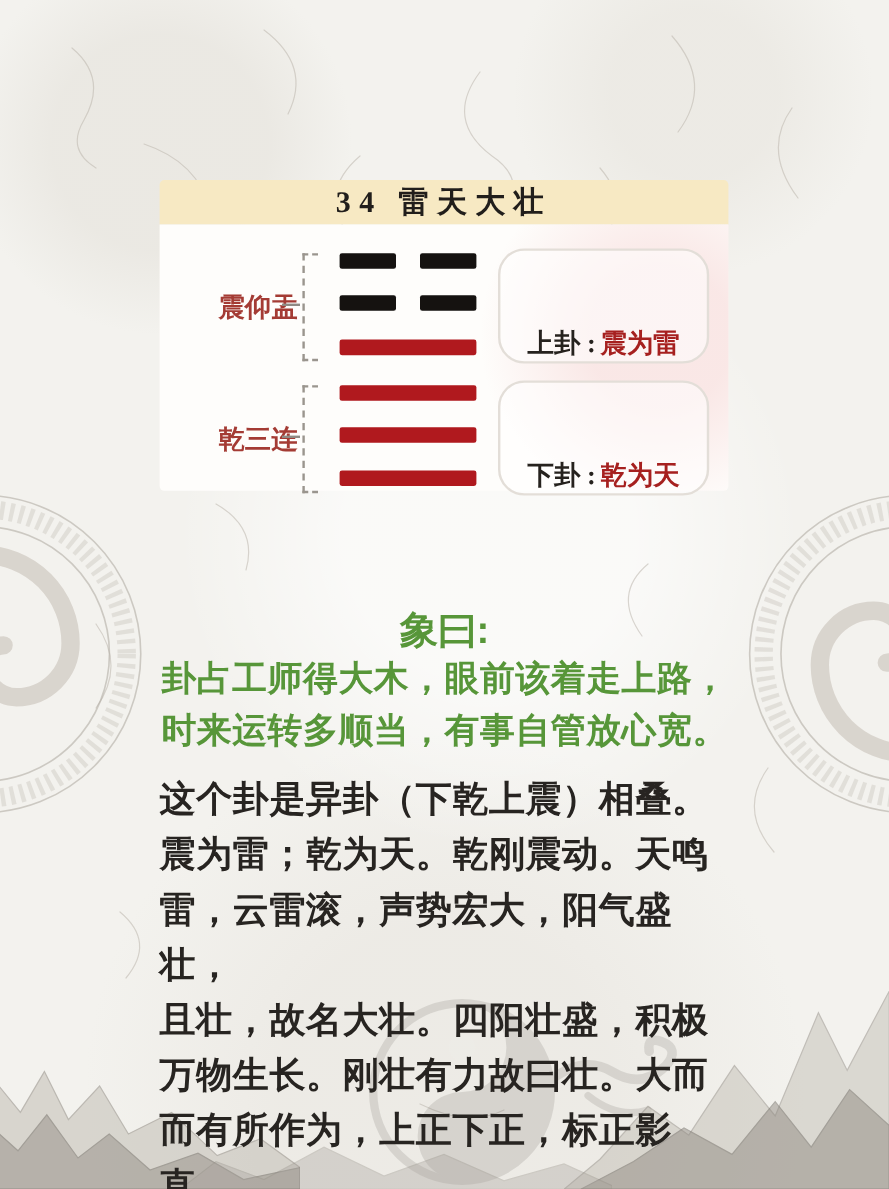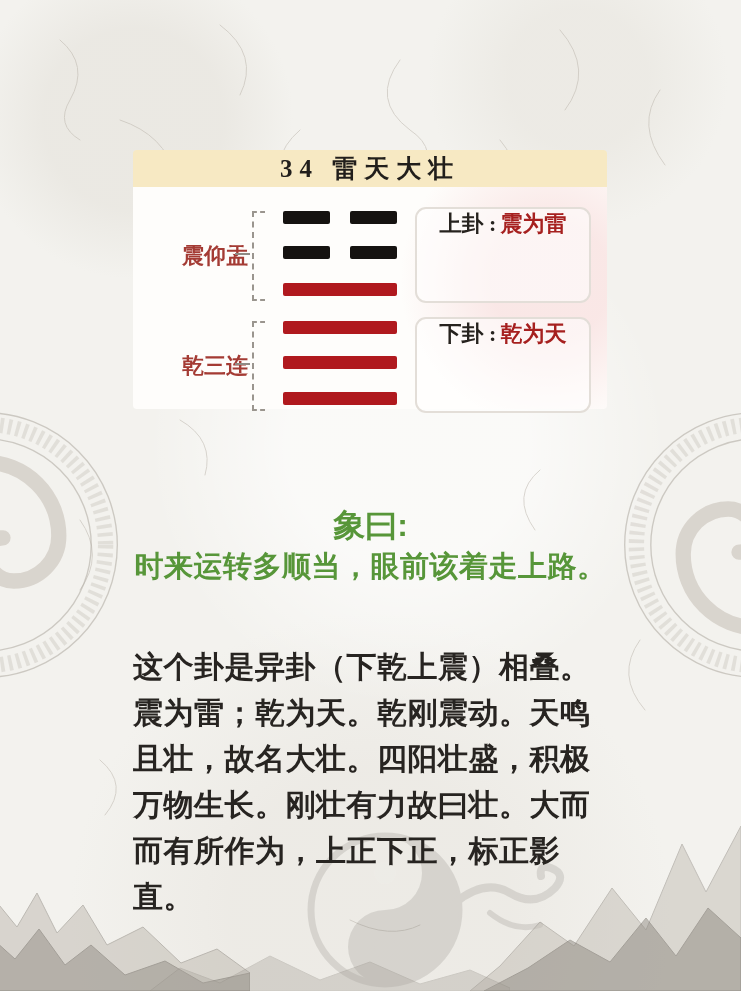--- a/index.html
+++ b/index.html
@@ -47,22 +47,22 @@
     font-size:22px;font-weight:700;color:#a43b34;z-index:2;
     font-family:"Liberation Serif","DejaVu Serif",serif;white-space:nowrap;margin-left:24px;
   }
   .tri-dash{position:absolute;left:102px;width:15px;border-top:2px solid #8f8a84;z-index:2;}
   .bracket{
     position:absolute;left:119px;width:11px;
     border-left:2px dashed #9a958e;border-top:2px dashed #9a958e;border-bottom:2px dashed #9a958e;
   }
   .tri-box{
     position:absolute;left:282px;width:172px;height:92px;
-    border:2px solid #e3ded8;border-radius:11px;background:rgba(255,255,255,.55);
-    display:flex;align-items:flex-start;justify-content:center;z-index:2;
+    border:2px solid #e3ded8;border-radius:22px;background:rgba(255,255,255,.55);
+    display:flex;align-items:flex-end;justify-content:center;z-index:2;
     font-size:22px;font-weight:700;white-space:nowrap;
     font-family:"Liberation Serif","DejaVu Serif",serif;
   }
   .tri-box .pfx{color:#26221e;}
   .tri-box .val{color:#a6201f;margin-left:4px;}
 
   
   .heading{
     position:absolute;left:0;top:438px;width:741px;margin:0;text-align:center;
     font-size:36px;font-weight:800;color:#a32420;letter-spacing:2px;
@@ -184,24 +184,26 @@
     <div class="bracket" style="top:134px;height:86px;"></div>
     <div class="tri-box" style="top:130px;">
       <span class="pfx">下卦 :</span>
       <span class="val">乾为天</span>
     </div>
   </div>
 
 
   <div class="oracle">
     <div class="intro">象曰:</div>
-    <div class="oline">时来运转多顺当，眼前该着走上路。</div>
+    <div class="oline">卦占工师得大木，眼前该着走上路，</div>
+    <div class="oline">时来运转多顺当，有事自管放心宽。</div>
   </div>
 
   <div class="body-text">
     <div>这个卦是异卦（下乾上震）相叠。</div>
     <div>震为雷；乾为天。乾刚震动。天鸣</div>
+    <div>雷，云雷滚，声势宏大，阳气盛壮，</div>
     <div>且壮，故名大壮。四阳壮盛，积极</div>
     <div>万物生长。刚壮有力故曰壮。大而</div>
     <div>而有所作为，上正下正，标正影直。</div>
   </div>
 
 </div>
 
 </body></html>

